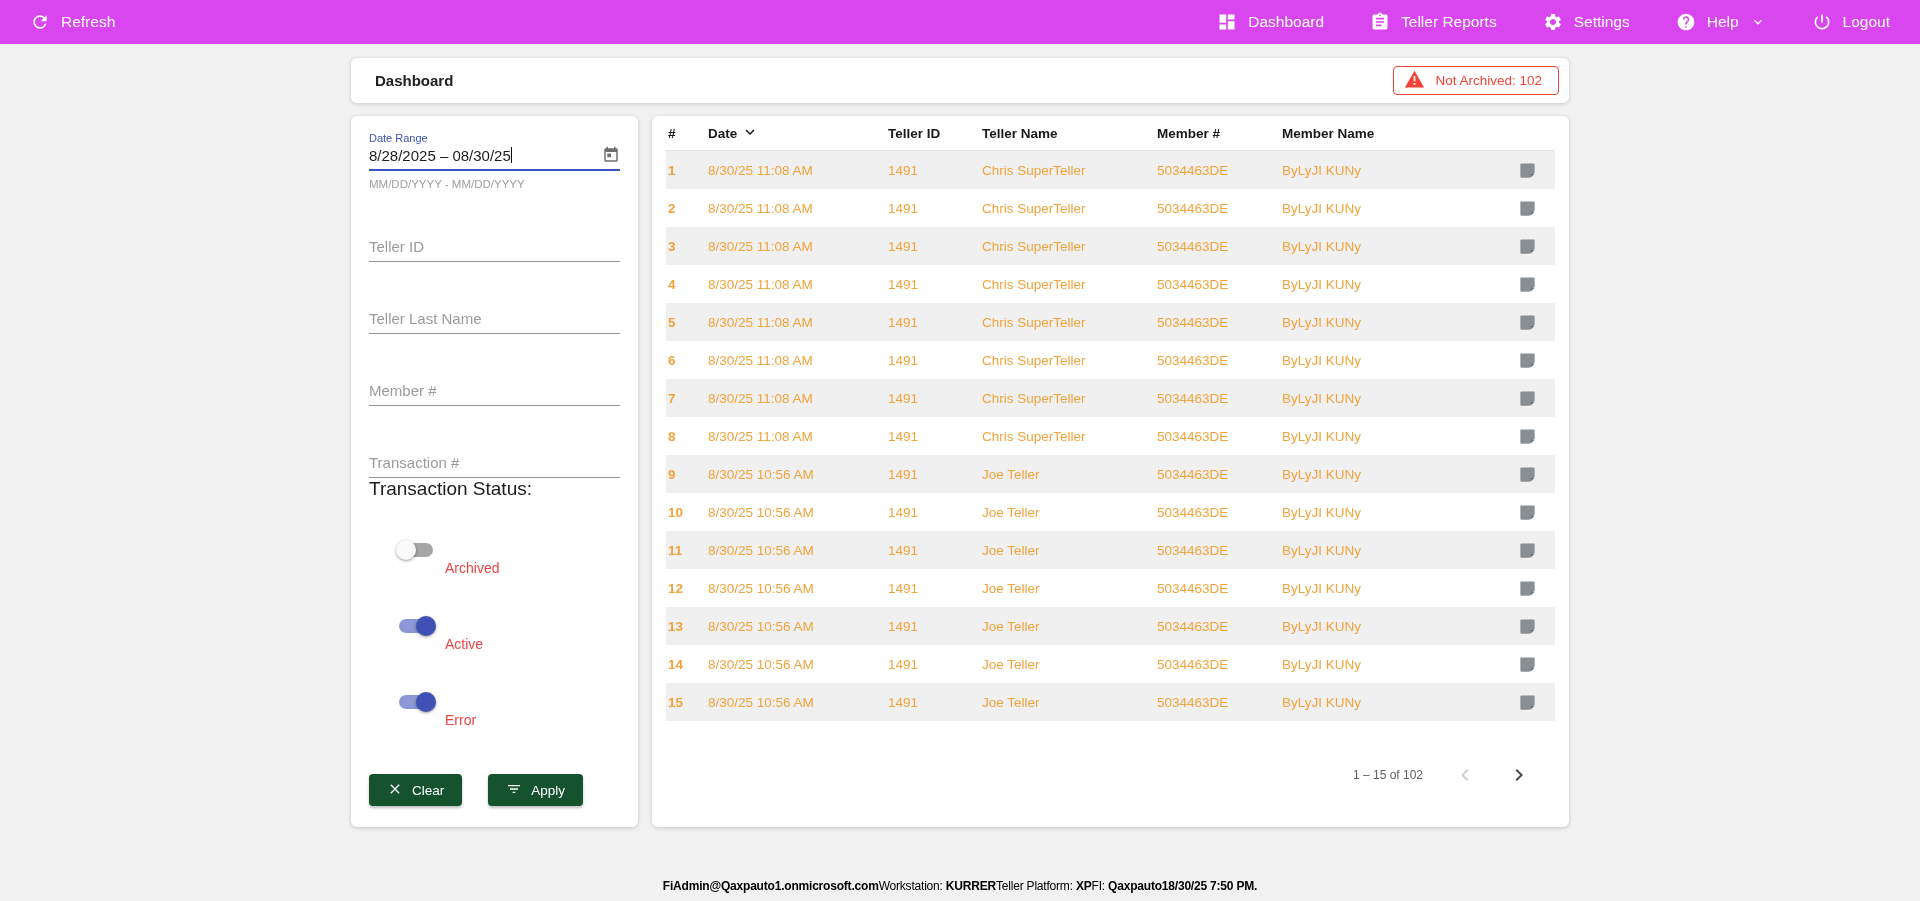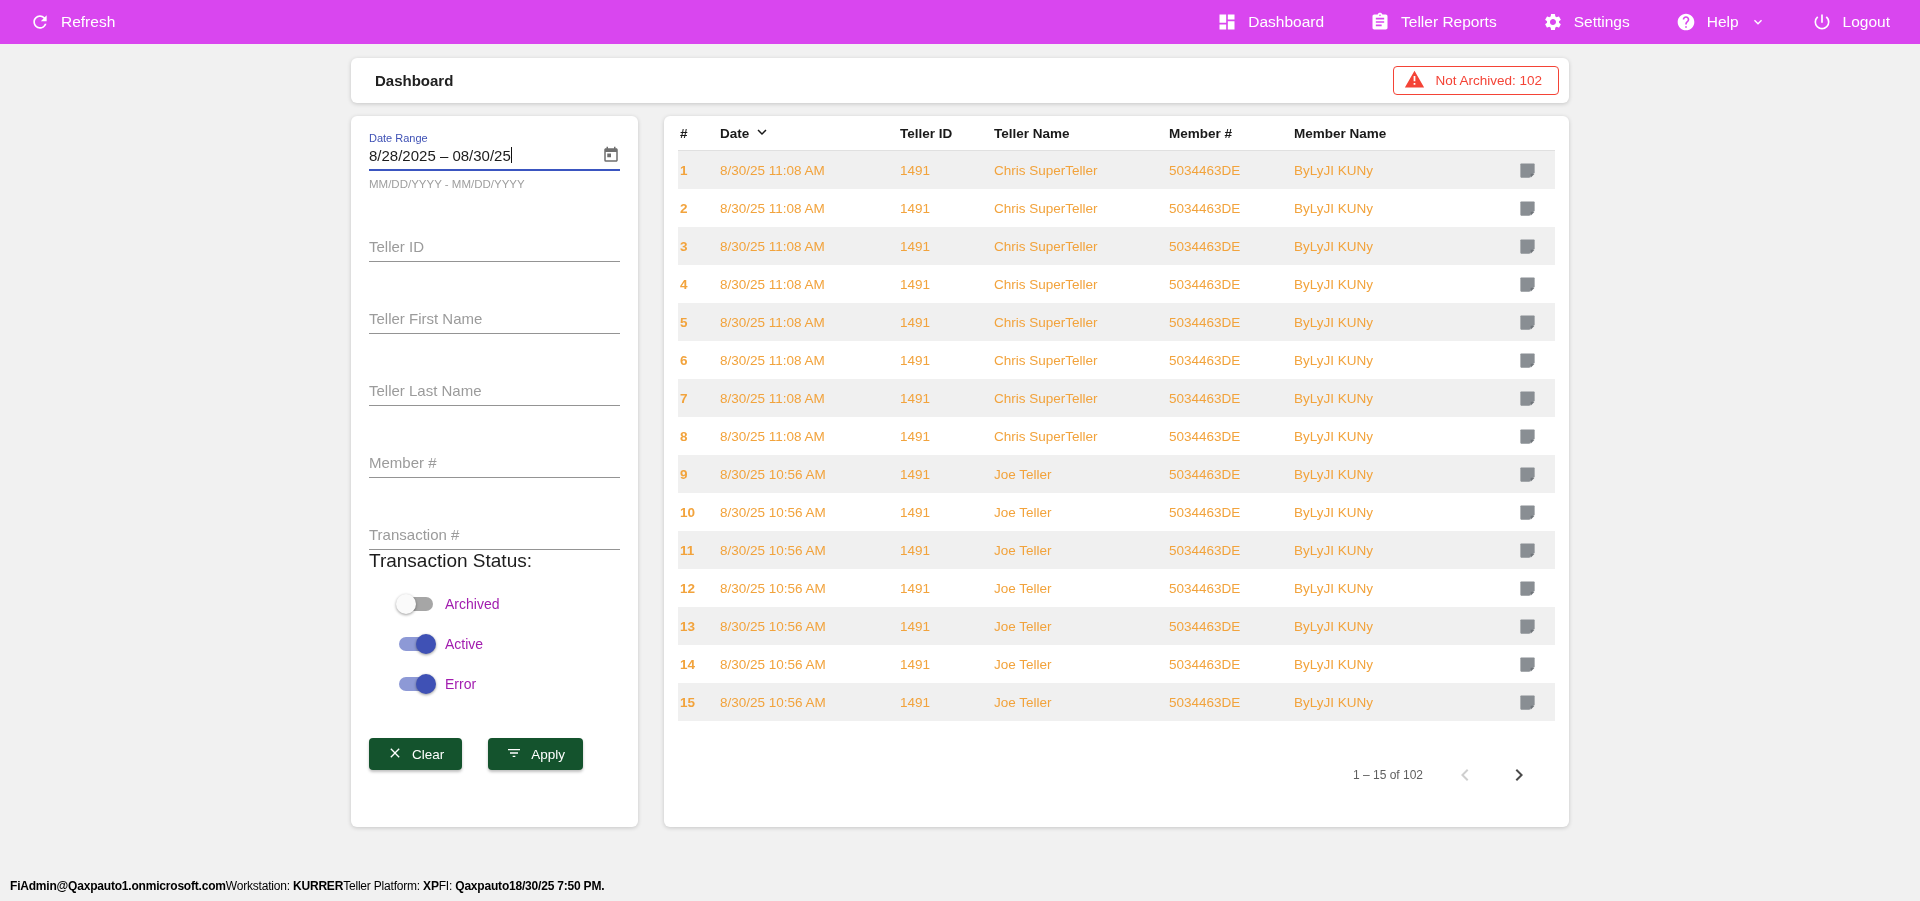--- a/index.html
+++ b/index.html
@@ -23,21 +23,21 @@
   .card { background: #fff; border-radius: 6px; box-shadow: 0 1px 4px rgba(0,0,0,.18); }
   .header-card {
     height: 45px; display: flex; align-items: center; padding: 0 10px 0 24px;
   }
   .page-title { font-size: 15px; font-weight: 700; color: #212121; }
   .badge {
     margin-left: auto; display: flex; align-items: center; gap: 10px;
     border: 1px solid #f44336; color: #f44336; border-radius: 4px;
     height: 29px; padding: 0 16px 0 10px; font-size: 13.5px;
   }
-  .content-row { display: flex; gap: 26px; margin-top: 13px; height: 711px; }
+  .content-row { display: flex; gap: 14px; margin-top: 13px; height: 711px; }
   
   .filter-card { width: 287px; padding: 16px 18px; flex: none; }
   .fld-label { font-size: 11px; color: #3f51b5; }
   .date-row { display: flex; align-items: center; border-bottom: 2px solid #3a55c0; padding: 2px 0 5px; }
   .date-value { font-size: 15px; color: #1d1d1d; white-space: nowrap; }
   .caret { display: inline-block; width: 1px; height: 16px; background: #111; vertical-align: -3px; }
   .cal-btn { margin-left: auto; cursor: pointer; line-height: 0; }
   .hint { font-size: 11.5px; color: #9e9e9e; margin-top: 7px; }
   .txt-field { margin-top: 44px; }
   .txt-field input {
@@ -47,21 +47,21 @@
   .txt-field input::placeholder { color: #9b9b9b; opacity: 1; }
   .status-label { font-size: 19px; color: #1d1d1d; }
   .toggle-row { display: flex; align-items: center; gap: 12px; margin: 24px 0 0 30px; }
   .switch { width: 34px; height: 14px; border-radius: 7px; background: #a6a6a6; position: relative; flex: none; cursor: pointer; }
   .switch .thumb {
     width: 20px; height: 20px; border-radius: 50%; background: #fafafa;
     position: absolute; top: -3px; left: -3px; box-shadow: 0 1px 3px rgba(0,0,0,.4);
   }
   .switch.on { background: #8d99d6; }
   .switch.on .thumb { background: #3f51b5; left: 17px; }
-  .toggle-label { font-size: 14px; color: #a21caf; }
+  .toggle-label { font-size: 14px; color: #ef4444; margin-top: 36px; }
   .btn-row { display: flex; gap: 26px; margin-top: 46px; }
   .btn {
     display: inline-flex; align-items: center; justify-content: center; gap: 9px;
     background: #14532d; color: #fff; border: none; border-radius: 4px;
     height: 32px; padding: 0 18px; font-size: 13.5px; cursor: pointer;
     box-shadow: 0 2px 3px rgba(0,0,0,.25); font-family: "Liberation Sans", sans-serif;
   }
   
   .table-card { flex: 1; padding: 0 14px; display: flex; flex-direction: column; }
   .thead, .trow {
@@ -78,21 +78,21 @@
   .icon-cell { display: flex; justify-content: center; }
   .pagination {
     margin-top: 42px; display: flex; align-items: center; justify-content: flex-end;
     gap: 30px; padding-right: 24px; font-size: 12px; color: #5f5f5f;
   }
   .pg-btn { line-height: 0; cursor: pointer; }
   .pg-btn.disabled { cursor: default; }
   
   .footer {
     position: absolute; left: 0; bottom: 0; width: 100%; height: 30px;
-    display: flex; align-items: center; justify-content: flex-start;
+    display: flex; align-items: center; justify-content: center;
     padding: 0 10px; font-size: 12px; color: #000; letter-spacing: -0.2px;
   }
   .footer b { font-weight: 700; }
 </style>
 </head>
 <body>
 
 <div class="nav">
   <div class="nav-item">
     <span>
@@ -177,23 +177,20 @@
             <svg width="18" height="18" viewBox="0 0 24 24" fill="#6f6f6f">
                 <path d="M19 3h-1V1h-2v2H8V1H6v2H5c-1.11 0-1.99.9-1.99 2L3 19a2 2 0 0 0 2 2h14c1.1 0 2-.9 2-2V5c0-1.1-.9-2-2-2zm0 16H5V8h14v11zM7 10h5v5H7z"></path>
               </svg>
           </span>
         </div>
         <div class="hint">MM/DD/YYYY - MM/DD/YYYY</div>
       </div>
 
       <div class="txt-field">
         <input type="text" placeholder="Teller ID" style="">
-      </div>
-      <div class="txt-field">
-        <input type="text" placeholder="Teller First Name" style="">
       </div>
       <div class="txt-field">
         <input type="text" placeholder="Teller Last Name" style="">
       </div>
       <div class="txt-field">
         <input type="text" placeholder="Member #" style="">
       </div>
       <div class="txt-field">
         <input type="text" placeholder="Transaction #" style="">
       </div>

